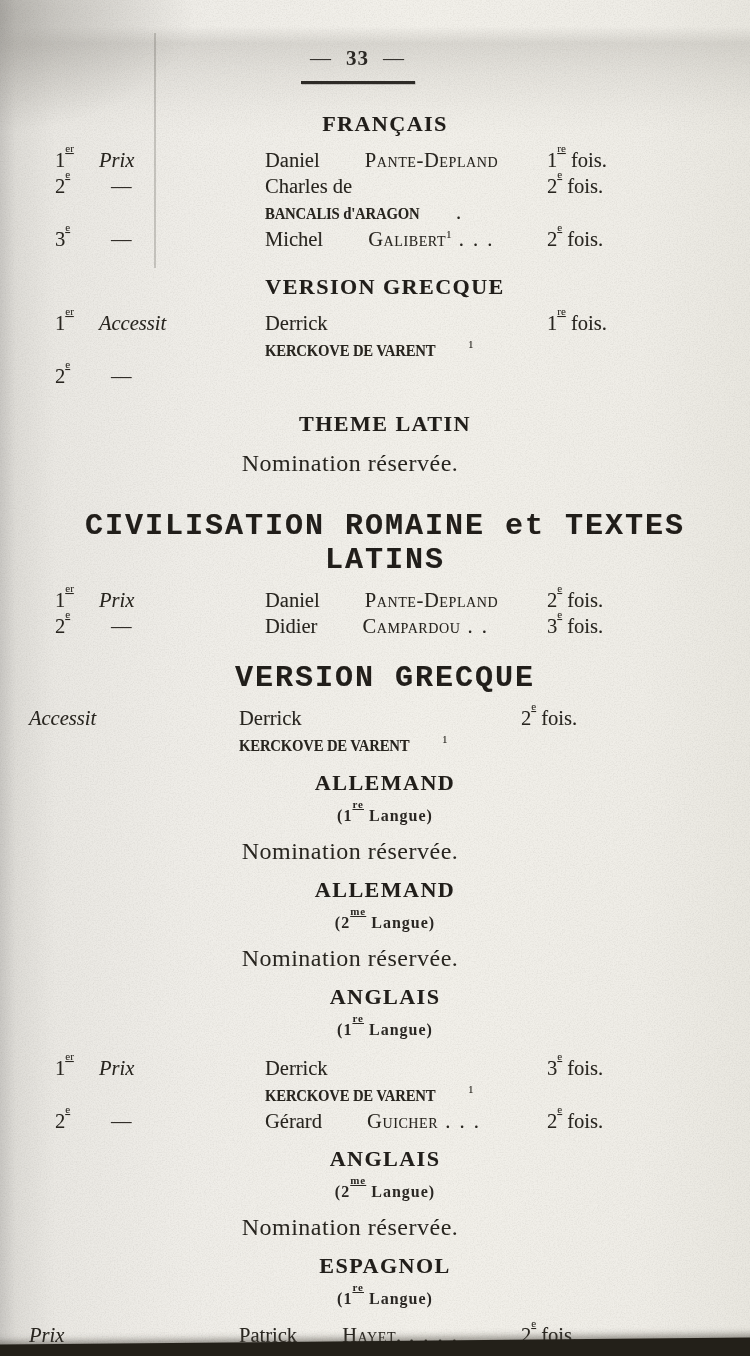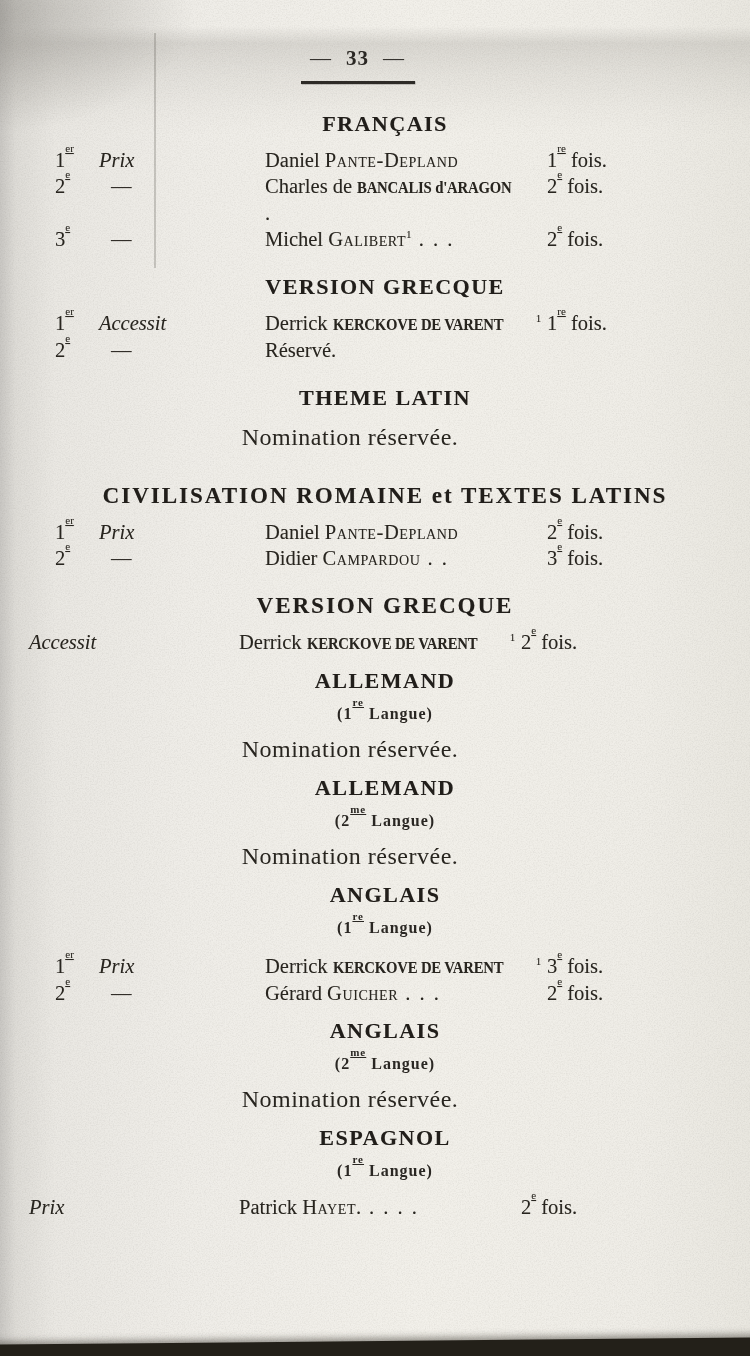--- a/index.html
+++ b/index.html
@@ -22,32 +22,32 @@
 
   .doc-header{text-align:center;margin-right:55px;}
   .page-number{font-size:21px;letter-spacing:1px;color:#2b2824;}
   .pn-num{margin:0 14px;font-weight:bold;}
   .doc-title{margin:44px 0 0 0;font-weight:normal;font-size:36px;letter-spacing:7px;color:#2a2723;
     text-shadow:0.4px 0.4px 0 rgba(42,39,35,0.55);}
   .title-rule{width:114px;height:3px;background:#2e2b27;margin:10px auto 0 auto;box-shadow:0.5px 0.5px 0 rgba(46,43,39,0.4);}
 
   .sec-h{margin:27px 0 0 0;text-align:center;font-size:22px;font-weight:bold;letter-spacing:1.5px;color:#211e1a;
     text-shadow:0.3px 0.3px 0 rgba(33,30,26,0.35);}
-  .sec-h.wide{letter-spacing:2px;font-size:23px;}
+  .sec-h.wide{letter-spacing:2px;font-size:30px;font-family:Liberation Mono, monospace;}
   .sec-sub{margin-top:11px;text-align:center;font-size:16px;font-weight:bold;letter-spacing:1px;color:#2a2723;}
   .note{margin-top:13px;margin-right:70px;text-align:center;font-size:24px;color:#28251f;letter-spacing:0.5px;}
 
   .rows{margin-top:10px;}
   .row{display:grid;grid-template-columns:210px 282px 1fr;align-items:baseline;
     font-size:20.5px;line-height:26px;color:#28251f;text-shadow:0.3px 0.3px 0 rgba(40,37,33,0.22);}
   .rk{display:inline-block;min-width:44px;}
   .aw{font-style:italic;}
   .dd{margin-left:12px;letter-spacing:1px;}
   .row.plain-award{margin-left:-26px;}
-  .nsc{font-variant:small-caps;letter-spacing:0.6px;}
+  .nsc{font-variant:small-caps;letter-spacing:0.6px;margin-left:40px;}
   .ncd{display:inline-block;font-weight:bold;font-size:17.5px;letter-spacing:-0.2px;
     transform:scaleX(0.84);transform-origin:0 62%;}
   .su{display:inline-block;font-size:11px;transform:translateY(-7px);text-decoration:underline;line-height:0;}
   .fn{font-size:11px;vertical-align:super;line-height:0;}
   .dots{letter-spacing:2px;}
   .c3{white-space:nowrap;} 
   .gap-a{margin-top:22px;} .gap-b{margin-top:12px;} .gap-c{margin-top:32px;}
 </style>
 </head>
 <body>
@@ -87,21 +87,20 @@
     <section>
       <h2 class="sec-h gap-a">VERSION GRECQUE</h2>
       <div class="rows">
         <div class="row">
             <span class="c1"><span class="rk"><span>1</span><sup class="su">er</sup></span><span class="aw">Accessit</span><span class="dd"></span></span>
             <span class="c2"><span class="np">Derrick </span><span class="nsc"></span><span class="ncd">KERCKOVE DE VARENT</span><sup class="fn">1</sup><span class="dots"></span></span>
             <span class="c3"><span>1</span><sup class="su">re</sup><span> fois.</span></span>
           </div>
         <div class="row">
             <span class="c1"><span class="rk"><span>2</span><sup class="su">e</sup></span><span class="aw"></span><span class="dd">—</span></span>
-            <span class="c2"><span class="np">Réservé.</span><span class="nsc"></span><span class="ncd"></span><sup class="fn"></sup><span class="dots"></span></span>
             <span class="c3"><span></span><sup class="su"></sup><span></span></span>
           </div>
       </div>
     </section>
 
     <section>
       <h2 class="sec-h gap-a">THEME LATIN</h2>
       <div class="note">Nomination réservée.</div>
     </section>
 

